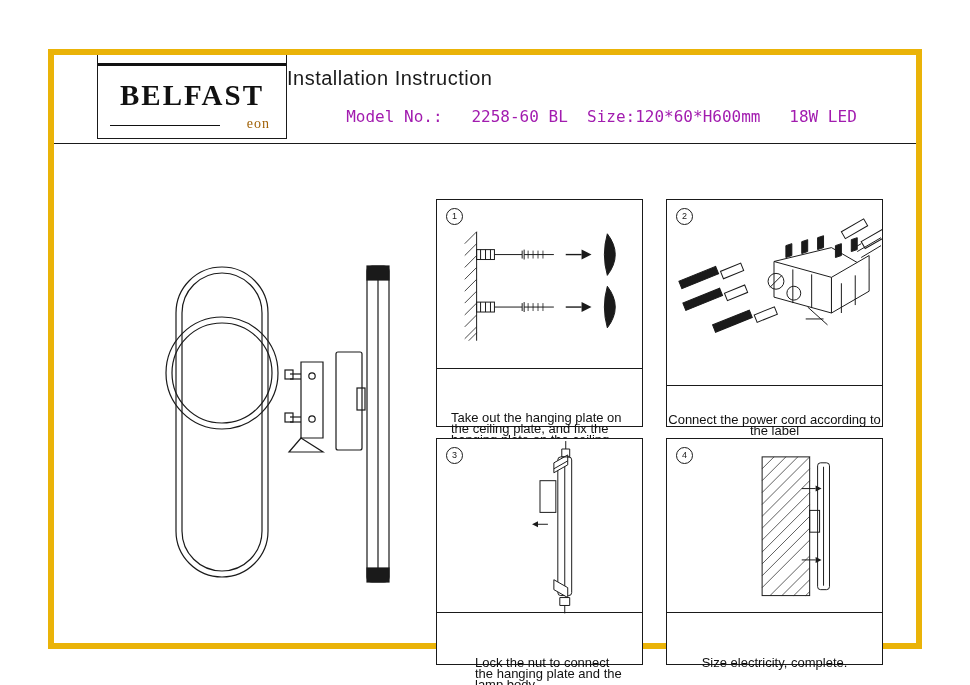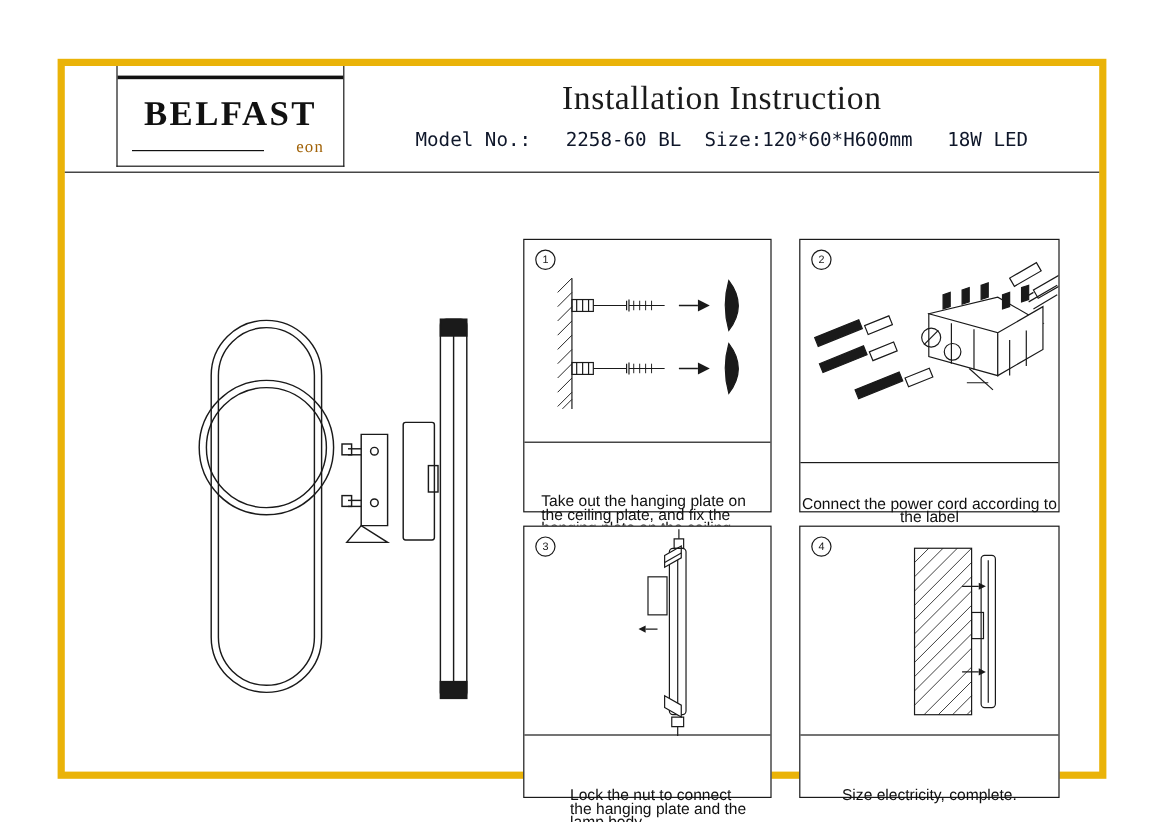--- a/index.html
+++ b/index.html
@@ -80,35 +80,35 @@
     bottom: 12px;
     width: 110px;
     height: 1px;
     background: #111;
   }
   .title {
     position: absolute;
     left: 233px;
     right: 0;
     top: 12px;
-    text-align: center;
-    font-family: Liberation Serif, serif;
-    font-size: 28px;
+    text-align: left;
+    font-family: Liberation Sans, sans-serif;
+    font-size: 20px;
     letter-spacing: 0.5px;
     color: #1a1a1a;
   }
   .subtitle {
     position: absolute;
     left: 233px;
     right: 0;
     top: 52px;
     text-align: center;
     font-family: "DejaVu Sans Mono", monospace;
     font-size: 16px;
-    color: #0f172a;
+    color: #a21caf;
     white-space: pre;
   }
   
   .product-area {
     position: absolute;
     left: 0;
     top: 89px;
     width: 382px;
     height: 510px;
   }

